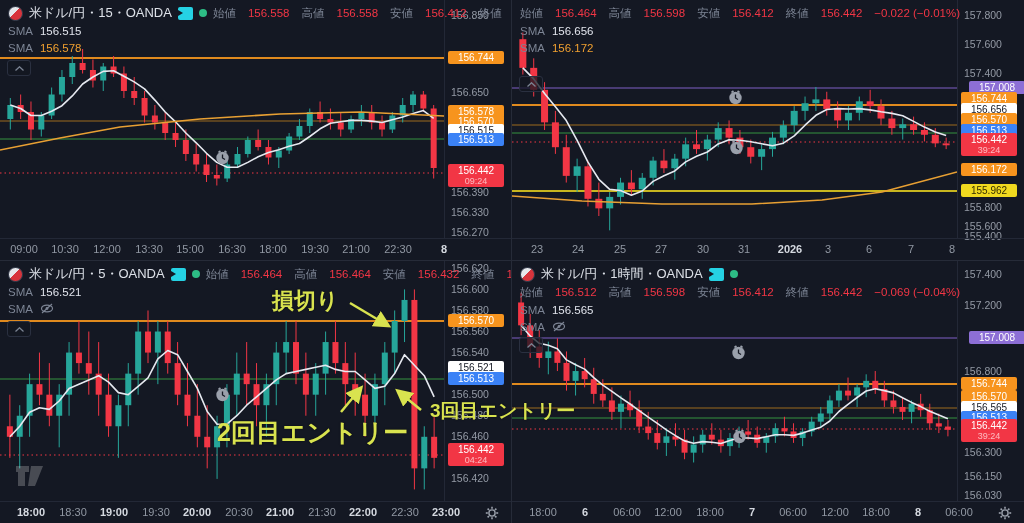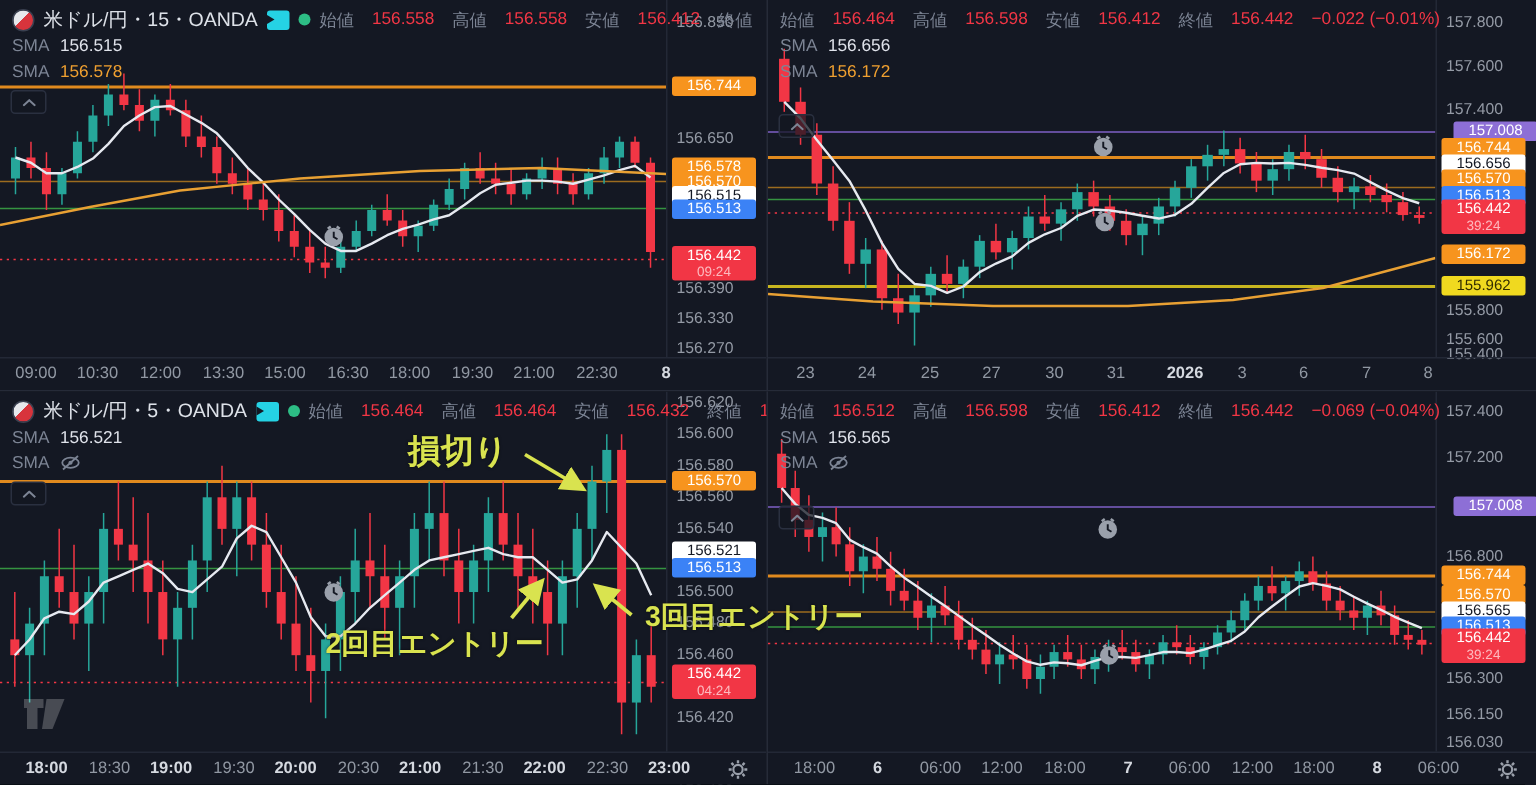--- a/index.html
+++ b/index.html
@@ -670,20 +670,26 @@
               <rect x="414.75510204081627" y="149.22448979591638" width="6" height="13.06122448979798" fill="#f23645"></rect>
               <line x1="426.83673469387753" y1="152.48979591836707" x2="426.83673469387753" y2="172.0816326530617" stroke="#f23645" stroke-width="1"></line>
               <rect x="423.83673469387753" y="162.28571428571436" width="6" height="3.2653061224460203" fill="#f23645"></rect>
               <line x1="435.91836734693874" y1="159.0204081632637" x2="435.91836734693874" y2="175.3469387755077" stroke="#f23645" stroke-width="1"></line>
               <rect x="432.91836734693874" y="165.55102040816038" width="6" height="3.265306122450653" fill="#f23645"></rect>
             </g>
             <polyline points="9.081632653061224,64.3 18.163265306122447,74.9 27.24489795918367,82.3 36.326530612244895,84.3 45.408163265306115,87.8 54.48979591836734,98.9 63.57142857142857,103.8 72.65306122448979,108.1 81.73469387755101,116.6 90.81632653061223,124.1 99.89795918367346,130.3 108.97959183673468,136.8 118.0612244897959,143.0 127.14285714285714,149.6 136.22448979591834,156.1 145.30612244897958,162.3 154.3877551020408,168.8 163.46938775510202,174.7 172.55102040816325,179.9 181.63265306122446,182.2 190.7142857142857,180.6 199.79591836734693,181.2 208.87755102040813,182.5 217.95918367346937,179.6 227.0408163265306,177.0 236.1224489795918,177.0 245.20408163265304,177.6 254.28571428571428,175.7 263.3673469387755,173.7 272.4489795918367,173.7 281.53061224489795,174.4 290.61224489795916,172.1 299.69387755102036,169.1 308.7755102040816,166.2 317.85714285714283,160.0 326.93877551020404,150.5 336.0204081632653,143.3 345.1020408163265,136.5 354.1836734693877,130.0 363.2653061224489,127.7 372.3469387755102,129.6 381.4285714285714,131.9 390.5102040816326,136.8 399.59183673469386,141.4 408.67346938775506,145.6 417.75510204081627,150.2 426.83673469387753,154.1 435.91836734693874,157.7" fill="none" stroke="#e6e9f0" stroke-width="1.6" stroke-linejoin="round"></polyline>
           </svg>
         </div>
       <div class="legend">
+        <div class="trow">
+          <span class="pairicon"></span>
+          <span class="title">米ドル/円・1時間・OANDA</span>
+          <span class="cyanicon"></span>
+          <span class="dot"></span>
+        </div>
         <div class="ohlc">
           <span class="lab">始値</span>
             <span class="val">156.512</span>
           <span class="lab">高値</span>
             <span class="val">156.598</span>
           <span class="lab">安値</span>
             <span class="val">156.412</span>
           <span class="lab">終値</span>
             <span class="val">156.442</span>
           <span class="val">−0.069 (−0.04%)</span>
@@ -753,21 +759,21 @@
           <line x1="4.030151519016501" y1="9.9698484809835" x2="2.615937956643406" y2="11.384062043356595" stroke="#9aa0ab" stroke-width="1.6"></line>
           <line x1="2.8" y1="7.000000000000001" x2="0.7999999999999998" y2="7.000000000000001" stroke="#9aa0ab" stroke-width="1.6"></line>
           <line x1="4.030151519016499" y1="4.030151519016501" x2="2.6159379566434042" y2="2.615937956643406" stroke="#9aa0ab" stroke-width="1.6"></line>
           <line x1="6.999999999999999" y1="2.8" x2="6.999999999999999" y2="0.7999999999999998" stroke="#9aa0ab" stroke-width="1.6"></line>
           <line x1="9.969848480983499" y1="4.030151519016499" x2="11.384062043356593" y2="2.6159379566434042" stroke="#9aa0ab" stroke-width="1.6"></line>
         </svg>
       </div>
   </div>
 
   <div class="ann" style="left: 272px; top: 286px; font-size: 22px;">損切り</div>
-  <div class="ann" style="left: 217px; top: 416px; font-size: 19px;">2回目エントリー</div>
+  <div class="ann" style="left: 217px; top: 416px; font-size: 25px;">2回目エントリー</div>
   <div class="ann" style="left: 430px; top: 398px; font-size: 19px;">3回目エントリー</div>
   <svg id="overlay" width="1024" height="523">
       <defs>
         <marker id="ah" markerWidth="7" markerHeight="7" refX="5" refY="3.5" orient="auto">
           <path d="M0 0 L7 3.5 L0 7 Z" fill="#d9e34f"></path>
         </marker>
       </defs>
       <line x1="350" y1="303" x2="387" y2="325" stroke="#d9e34f" stroke-width="2.5" marker-end="url(#ah)"></line>
       <line x1="341" y1="412" x2="360" y2="389" stroke="#d9e34f" stroke-width="2.5" marker-end="url(#ah)"></line>
       <line x1="421" y1="410" x2="399" y2="392" stroke="#d9e34f" stroke-width="2.5" marker-end="url(#ah)"></line>

